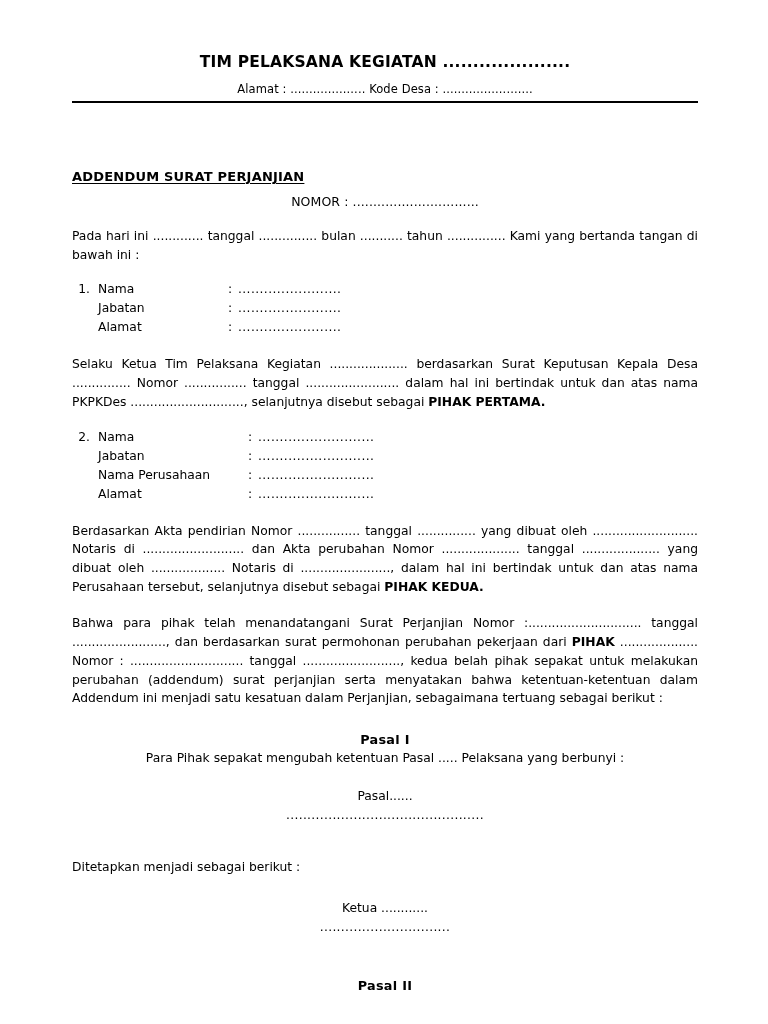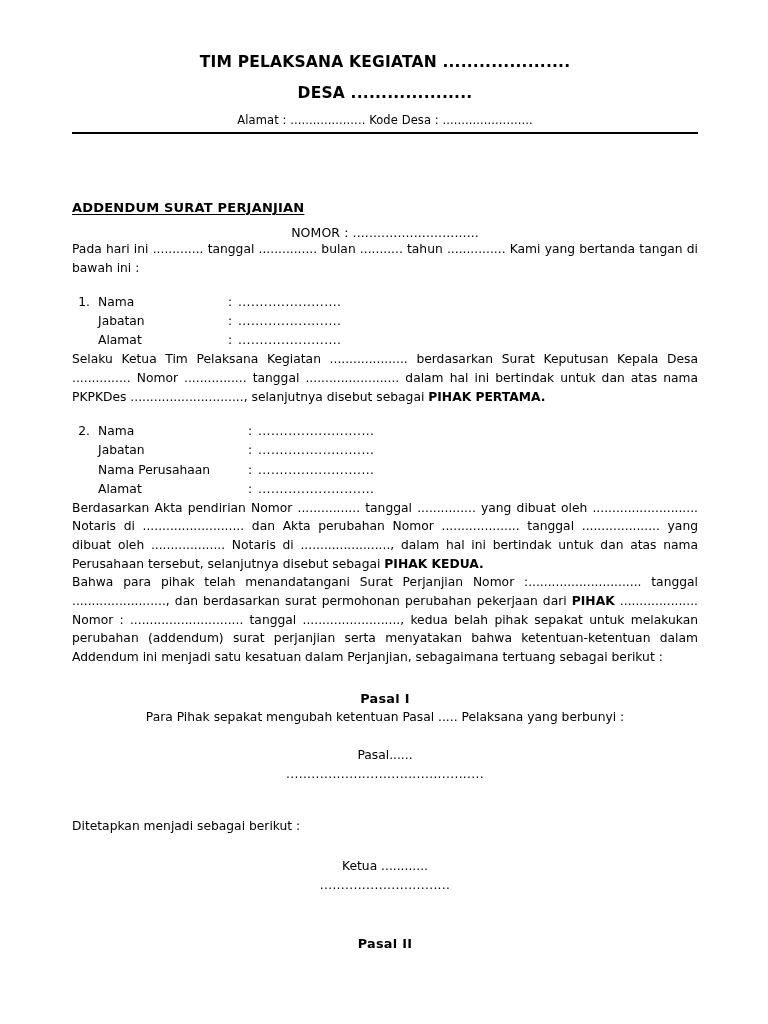--- a/index.html
+++ b/index.html
@@ -77,20 +77,21 @@
     font-size: 12.5px;
     margin-top: 9px;
     letter-spacing: 0.1px;
   }
 
   
   .para {
     font-size: 12.3px;
     line-height: 1.52;
     text-align: justify;
+    margin-top: 18px;
   }
   .para.tight {
     margin-top: 8px;
   }
   b, .b { font-weight: bold; }
 
   
   .party {
     margin-top: 16px;
     font-size: 12.3px;
@@ -153,21 +154,20 @@
   .spacer-md { height: 20px; }
 </style>
 </head>
 <body>
 
 <div class="page">
   <div class="sheet">
 
     <div class="letterhead">
       <div class="lh-line1">TIM PELAKSANA KEGIATAN .....................</div>
-      <div class="lh-line2">DESA ....................</div>
       <div class="lh-line3">Alamat : .................... Kode Desa : ........................</div>
     </div>
     <hr class="rule">
 
     <div class="doc-title-wrap">
       <span class="doc-title">ADDENDUM SURAT PERJANJIAN</span>
     </div>
     <div class="doc-nomor">NOMOR   : ...............................</div>
 
     <div class="para">Pada  hari ini ............. tanggal ............... bulan ........... tahun ............... Kami yang bertanda tangan di bawah ini :</div>

